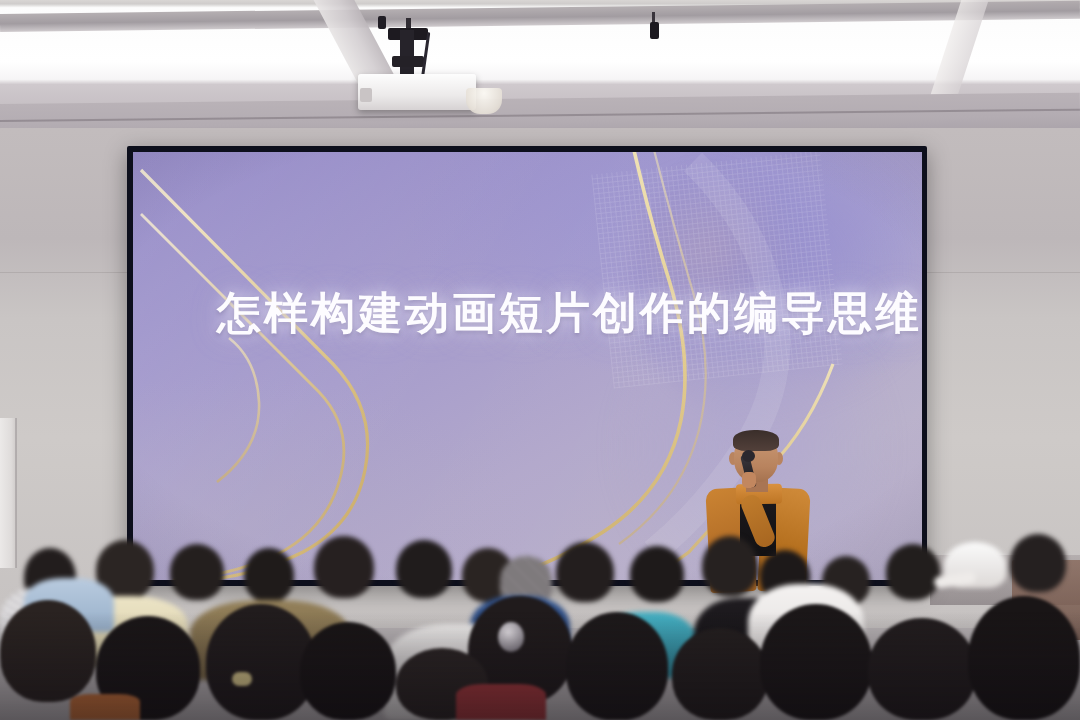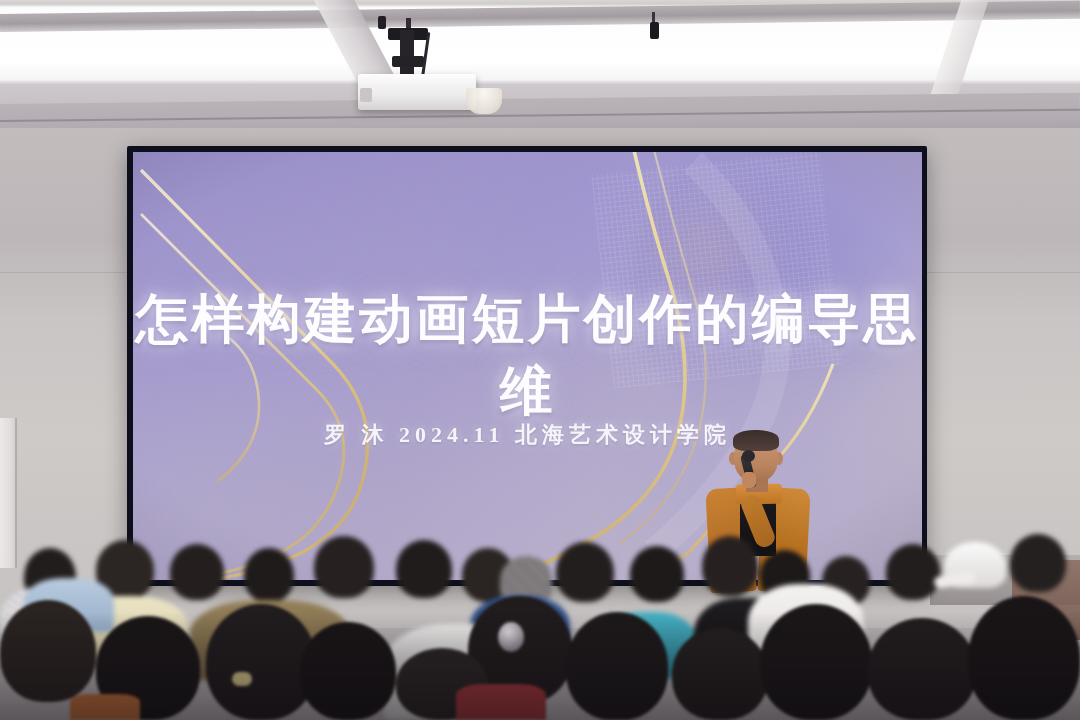--- a/index.html
+++ b/index.html
@@ -87,22 +87,22 @@
     background-image:
       repeating-linear-gradient(0deg, rgba(255,255,255,.55) 0 1px, transparent 1px 5px),
       repeating-linear-gradient(90deg, rgba(255,255,255,.55) 0 1px, transparent 1px 5px);
     transform:rotate(-6deg);filter:blur(.4px);}
   .scr-sheen{position:absolute;left:0;top:0;width:100%;height:100%;
     background:linear-gradient(120deg, rgba(255,255,255,.10) 0%, rgba(255,255,255,0) 42%, rgba(255,255,255,.06) 100%);}
   .scr-vig{position:absolute;left:0;top:0;width:100%;height:100%;
     background:radial-gradient(ellipse 95% 92% at 50% 48%, rgba(0,0,0,0) 58%, rgba(30,22,48,.20) 100%);}
   .scr-svg{position:absolute;left:0;top:0;width:789px;height:428px;}
 
-  .scr-title{position:absolute;left:0;right:0;top:132px;text-align:center;
-    font-size:53px;font-weight:700;letter-spacing:3px;color:#fdfcff;
+  .scr-title{position:absolute;left:0;right:0;top:132px;text-align:right;
+    font-size:44px;font-weight:700;letter-spacing:3px;color:#fdfcff;
     text-shadow:0 0 14px rgba(255,255,255,.55),0 0 30px rgba(225,220,255,.35),0 2px 4px rgba(60,50,100,.35);}
   .scr-sub{position:absolute;left:0;right:0;top:268px;text-align:center;
     font-family:"Liberation Serif","DejaVu Serif",serif;
     font-size:22px;font-weight:700;letter-spacing:5px;color:#f6f4fb;
     text-shadow:0 0 9px rgba(255,255,255,.45),0 1px 3px rgba(60,50,100,.3);}
 
   
   .spk{position:absolute;left:700px;top:432px;width:120px;height:170px;}
   .spk-head{position:absolute;left:34px;top:0px;width:44px;height:50px;border-radius:48% 48% 44% 44%;
     background:linear-gradient(180deg,#cc9b77,#b8835e 70%,#a5724f);}
@@ -200,21 +200,20 @@
 
       <path d="M 700 212 Q 676 276 636 316 Q 592 360 556 400 Q 530 420 508 428" fill="none" stroke="url(#goldg)" stroke-width="3.2" opacity=".9"></path>
 
       <path d="M 560 10 Q 622 70 640 150 Q 656 228 612 296 Q 572 358 520 400" fill="none" stroke="rgba(255,255,255,.10)" stroke-width="26"></path>
     </svg>
 
     <div class="scr-sheen"></div>
     <div class="scr-vig"></div>
 
     <div class="scr-title">怎样构建动画短片创作的编导思维</div>
-    <div class="scr-sub">罗 沐   2024.11   北海艺术设计学院</div>
   </div>
 
   <div class="spk">
     <div class="spk-jacket-l"></div>
     <div class="spk-jacket-r"></div>
     <div class="spk-shirt"></div>
     <div class="spk-collar"></div>
     <div class="spk-neck"></div>
     <div class="spk-ear-l"></div>
     <div class="spk-ear-r"></div>

